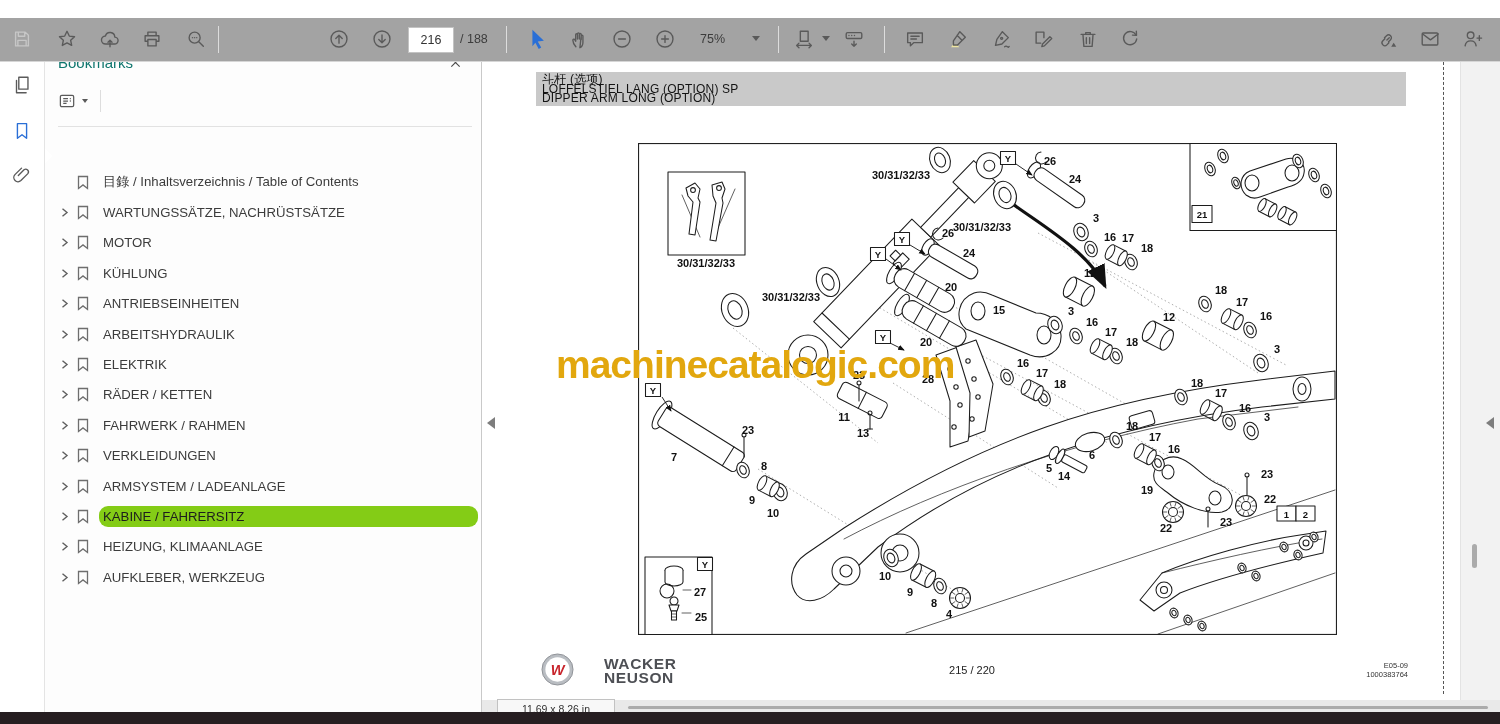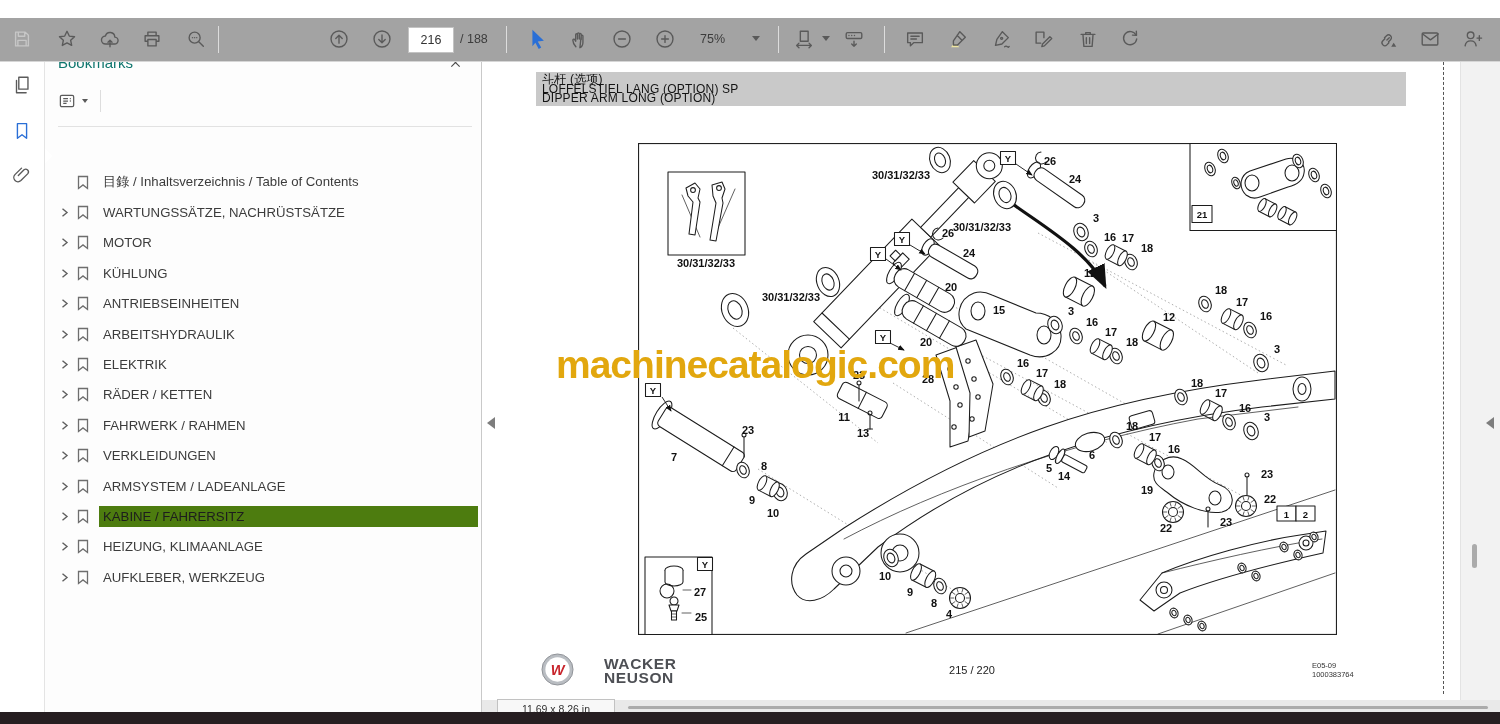--- a/index.html
+++ b/index.html
@@ -42,21 +42,21 @@
   .tools-sep{width:1px;height:22px;background:#ddd;margin-left:12px;}
   .panel-div{position:absolute;left:14px;top:82px;width:414px;height:1px;background:#e2e2e2;}
   .bm-list{position:absolute;left:0;top:90px;width:437px;margin-top:33px;}
   .bm-row{display:flex;align-items:center;height:30.4px;padding-left:15px;}
   .bm-ch{width:17px;display:flex;align-items:center;}
   .bm-ch svg{width:11px;height:11px;stroke:#5f5f5f;stroke-width:1.4;fill:none;}
   .bm-ico{width:23px;display:flex;align-items:center;}
   .bm-ico svg{width:14px;height:15px;stroke:#6e6e6e;stroke-width:1.3;fill:none;}
   .bm-label{flex:1;font-size:13.2px;color:#3c3c3c;padding:3px 4px;margin-right:3px;
             white-space:nowrap;overflow:hidden;}
-  .bm-row.sel .bm-label{background:#4d7c0f;color:#1d1d1d;}
+  .bm-row.sel .bm-label{background:#84cc16;color:#1d1d1d;border-radius:9px;}
   .notch{position:absolute;left:-6px;top:106px;width:11px;height:11px;background:#fff;
          border-left:1px solid #c9c9c9;border-bottom:1px solid #c9c9c9;transform:rotate(45deg);z-index:11;}
   
   .docarea{position:absolute;left:481px;top:44px;width:1019px;height:668px;background:#ededed;}
   .page{position:absolute;left:1px;top:0;width:978px;height:656px;background:#fff;}
   .gutter{position:absolute;left:979px;top:0;width:40px;height:668px;background:#f2f2f2;border-left:1px solid #e3e3e3;}
   .vthumb{position:absolute;left:991px;top:500px;width:5px;height:24px;background:#ababab;border-radius:3px;}
   .collapse-left{position:absolute;left:6px;top:373px;width:0;height:0;border-top:6px solid transparent;
          border-bottom:6px solid transparent;border-right:8px solid #7d7d7d;}
   .collapse-right{position:absolute;left:1005px;top:373px;width:0;height:0;border-top:6px solid transparent;
@@ -79,21 +79,21 @@
   #diagram .ln{fill:none;stroke:#1c1c1c;stroke-width:1.05;stroke-linecap:round;}
   #diagram .thin{stroke-width:.7;}
   #diagram .dot{fill:none;stroke:#8a8a8a;stroke-width:.7;stroke-dasharray:1.5 2.6;}
   #diagram .frame{fill:none;stroke:#222;stroke-width:1.2;}
   #diagram text{font-family:"Liberation Sans",sans-serif;}
   
   .logo{position:absolute;left:59px;top:609px;width:33px;height:33px;}
   .brand{position:absolute;left:122px;top:613px;font-size:15.5px;font-weight:bold;color:#4d4f54;
          line-height:13.5px;letter-spacing:.6px;}
   .pgind{position:absolute;left:440px;top:620px;width:100px;text-align:center;font-size:11px;color:#222;}
-  .doccode{position:absolute;left:830px;top:617px;width:96px;text-align:left;font-size:7.5px;
+  .doccode{position:absolute;left:830px;top:617px;width:96px;text-align:right;font-size:7.5px;
            line-height:9px;color:#333;}
 </style>
 </head>
 <body>
 
 <div class="toolbar">
   <button class="tbtn disabled" style="left:4px">
       <svg viewBox="0 0 24 24">
         <path d="M5 4.5h10.5L19 8v11.5H5z M8 4.5v4.5h7V4.5 M7.5 19.5v-6h9v6"></path>
       </svg>

